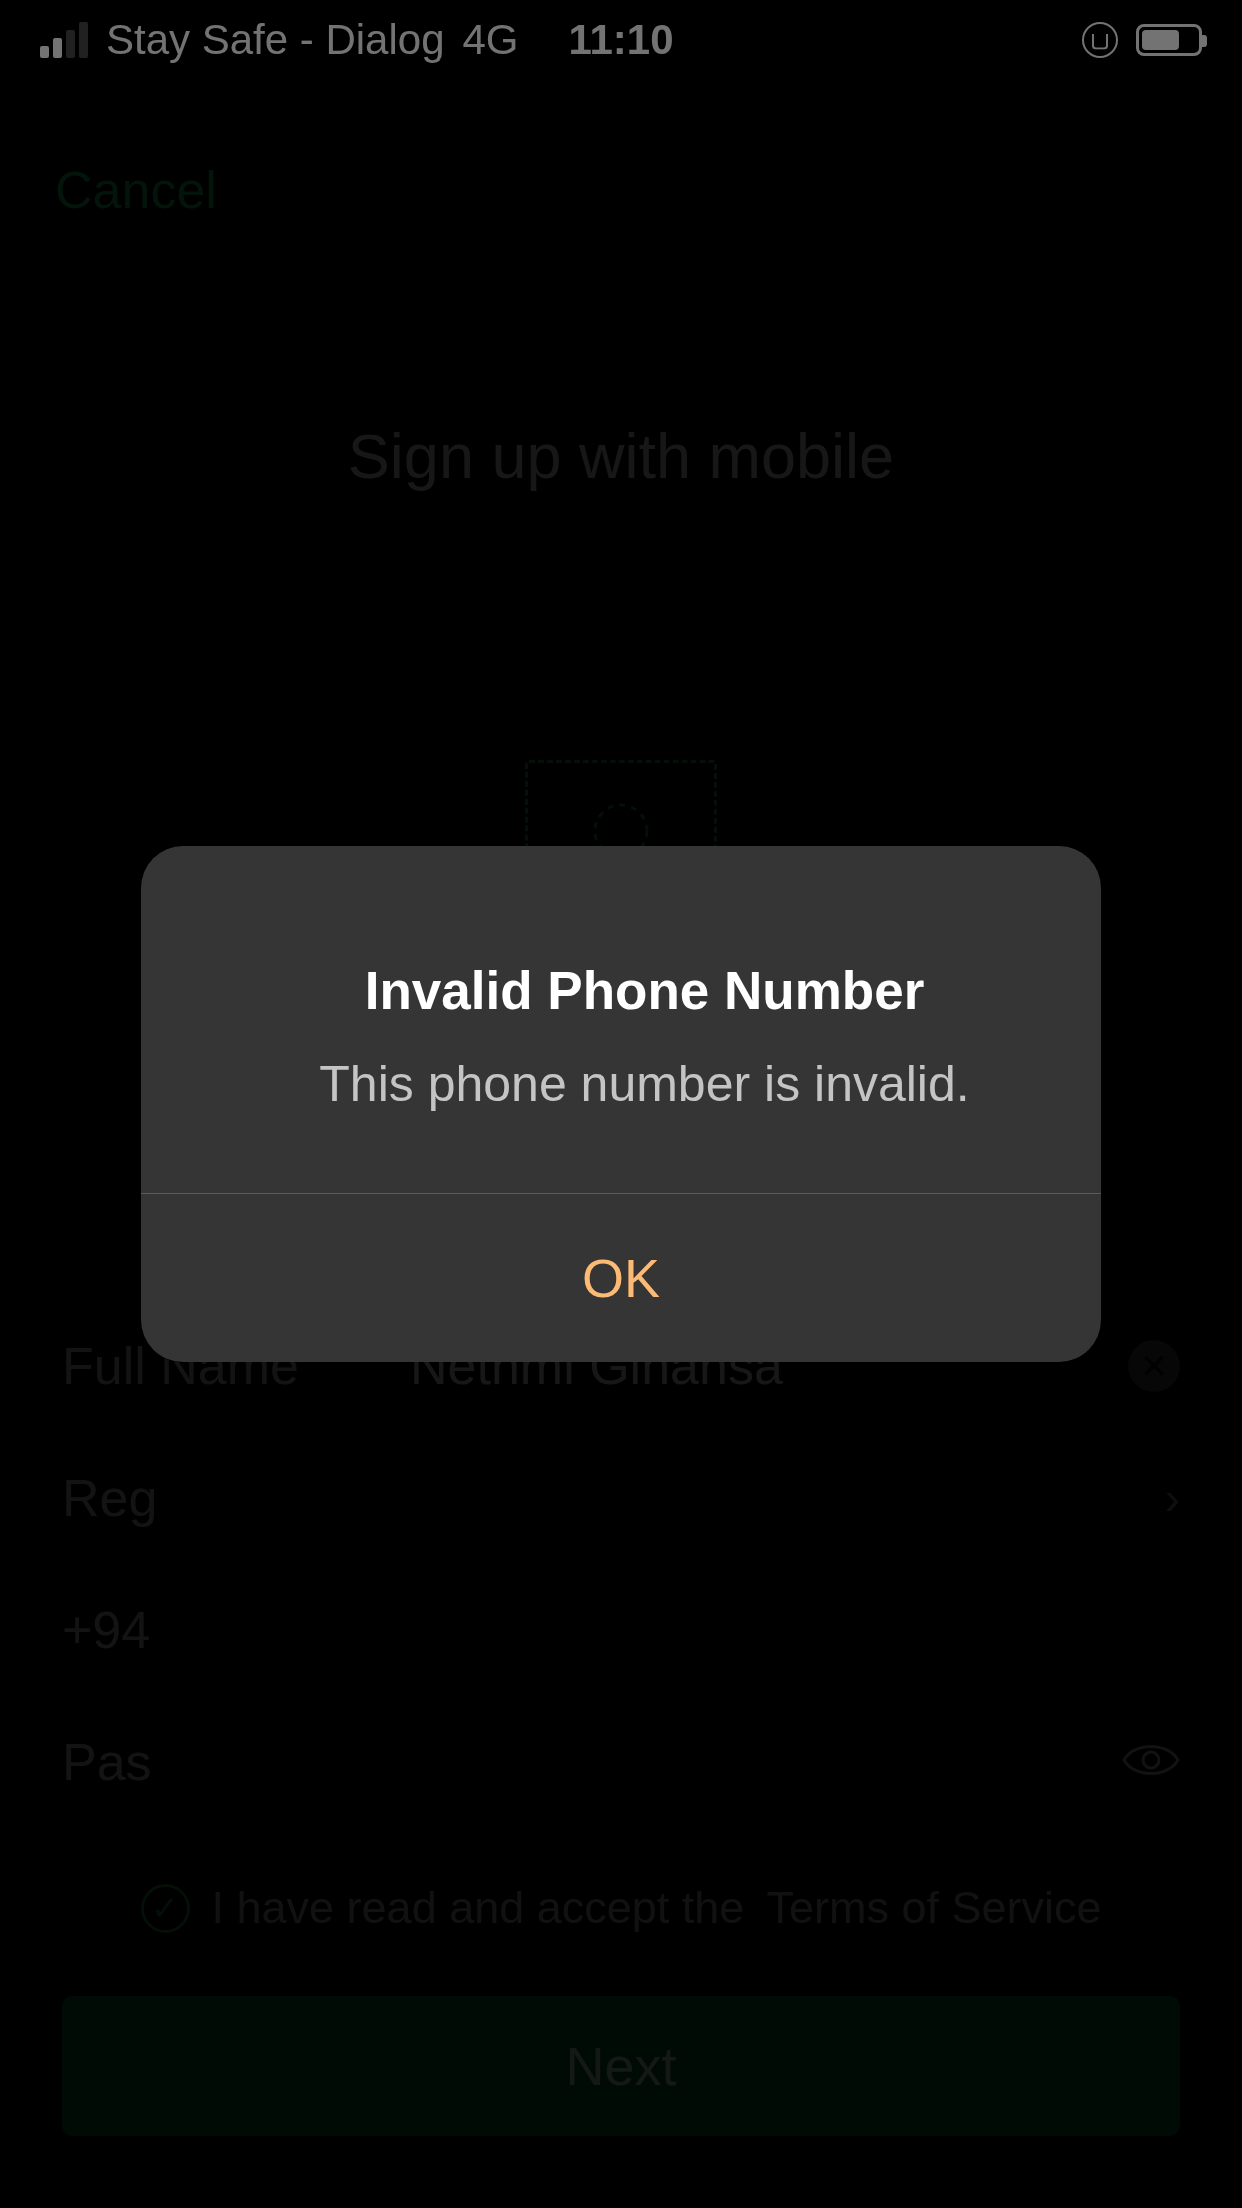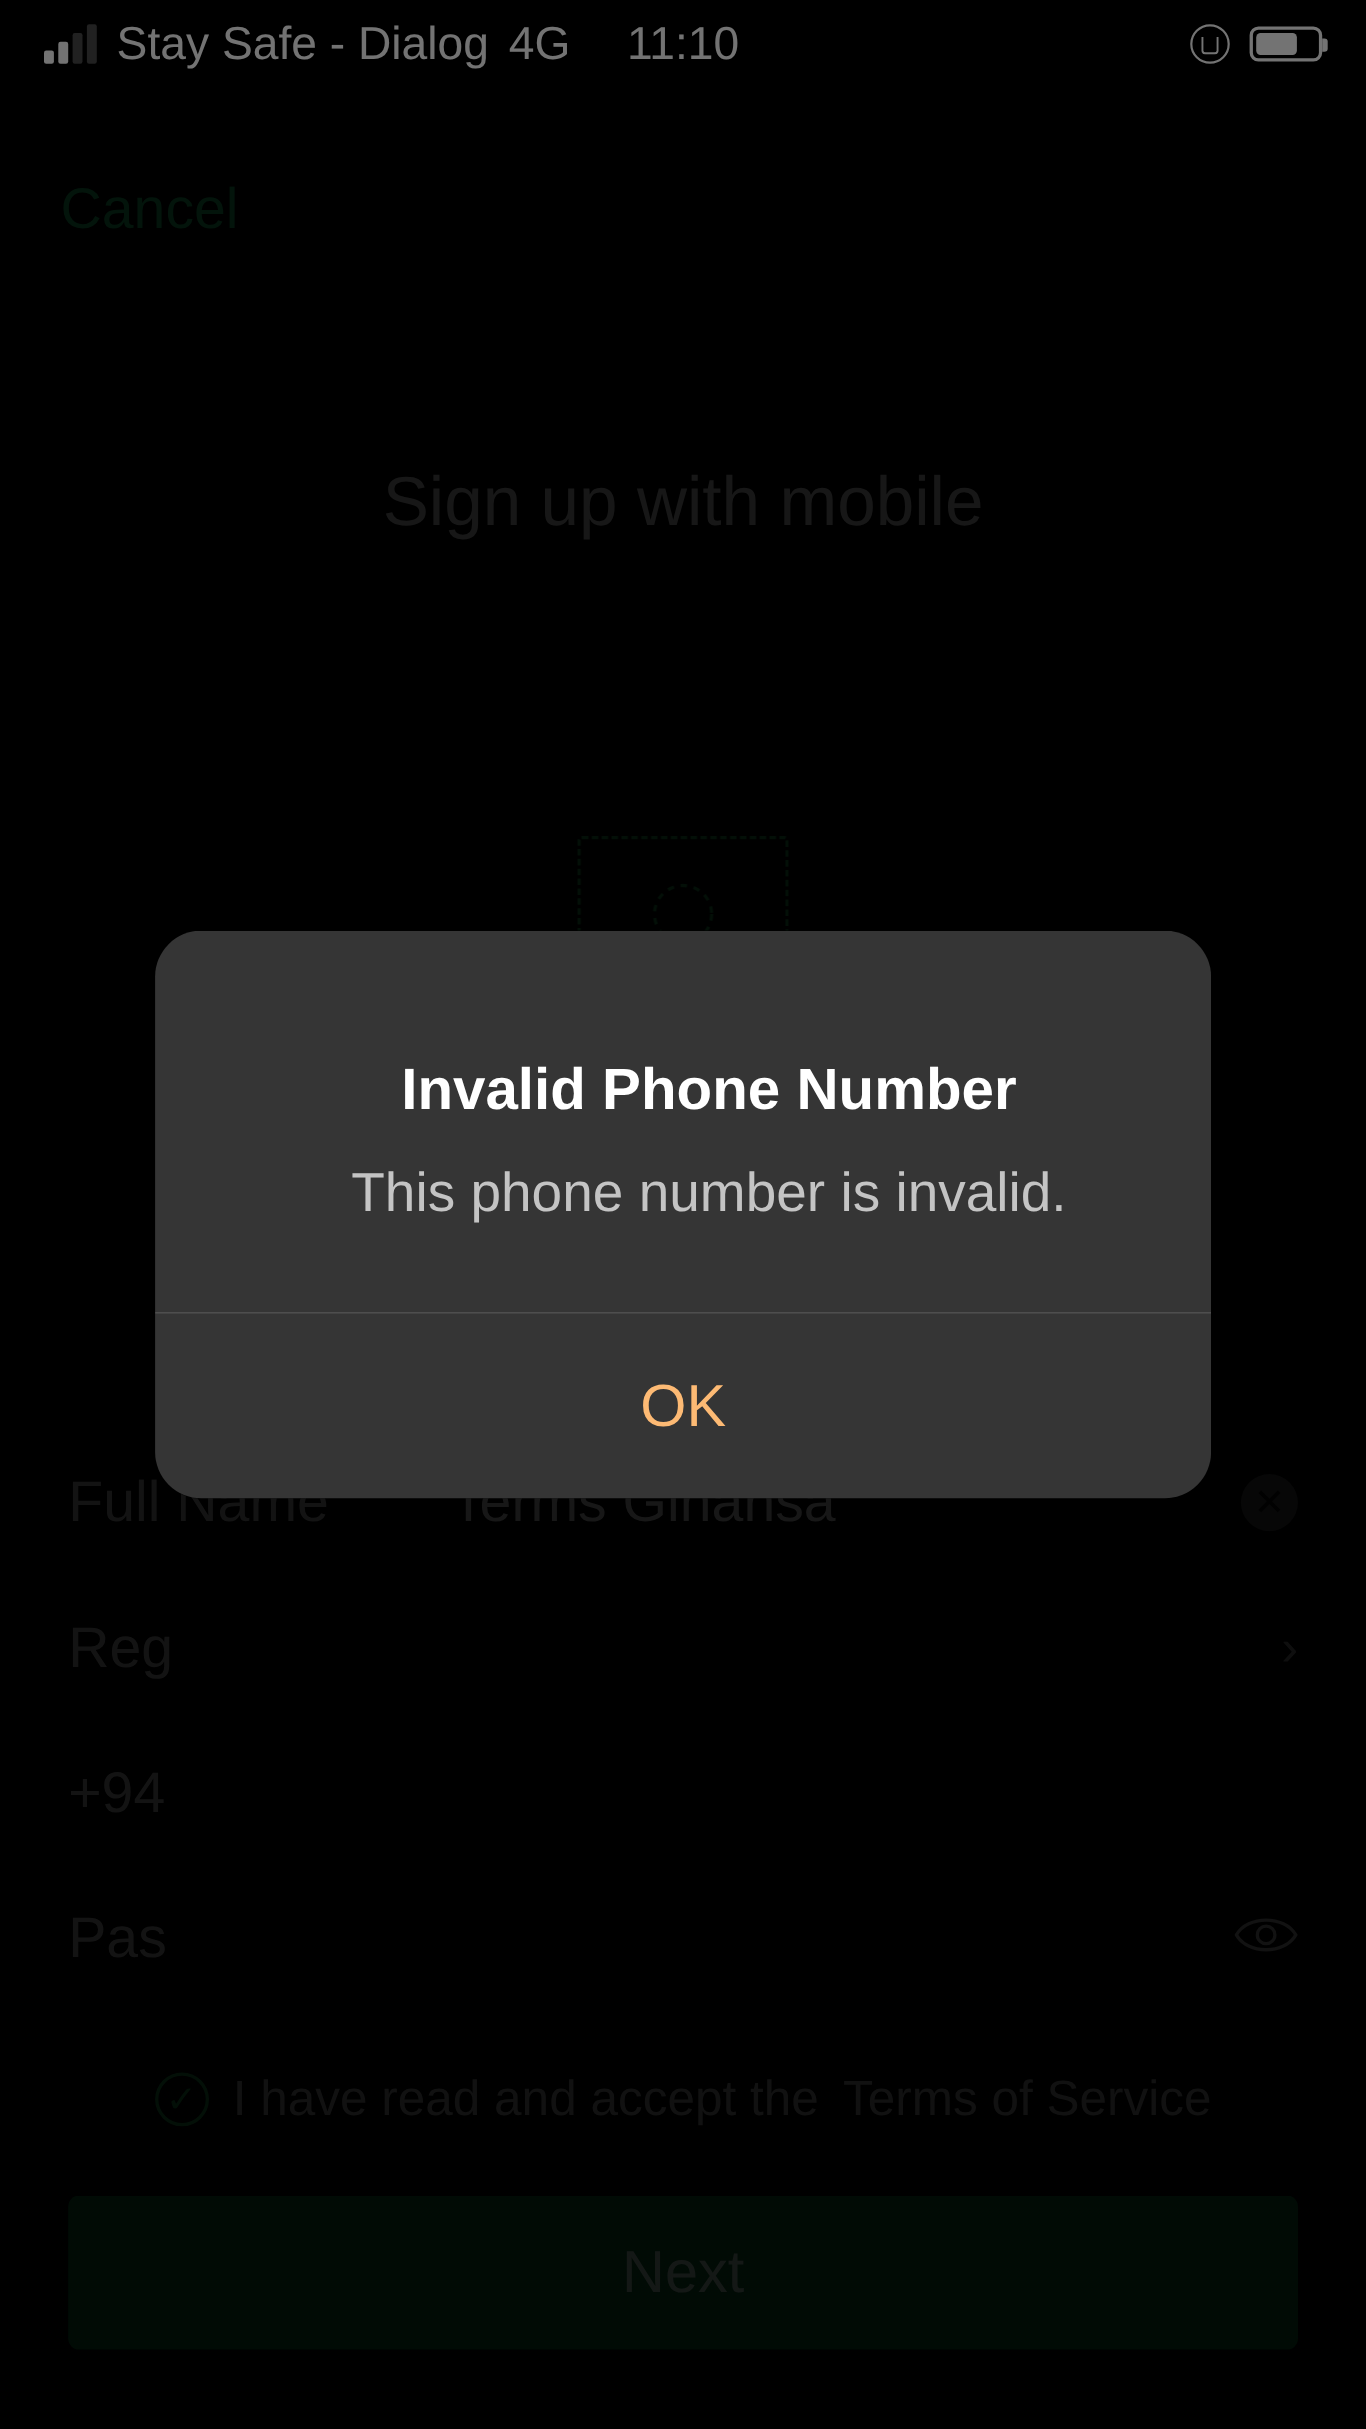--- a/index.html
+++ b/index.html
@@ -7,21 +7,21 @@
 
     
     .status-bar { position:absolute; top:0; left:0; right:0; height:80px; display:flex; align-items:center; padding:0 40px; font-size:42px; font-weight:500; color:#fff; }
     .status-left { display:flex; align-items:center; gap:18px; }
     .signal { display:flex; align-items:flex-end; gap:4px; }
     .signal span { width:9px; background:#fff; border-radius:2px; }
     .signal span:nth-child(1){height:12px;}
     .signal span:nth-child(2){height:20px;}
     .signal span:nth-child(3){height:28px; background:#4a4a4a;}
     .signal span:nth-child(4){height:36px; background:#4a4a4a;}
-    .status-center { position:absolute; left:50%; transform:translateX(-50%); font-weight:400; }
+    .status-center { position:absolute; left:50%; transform:translateX(-50%); font-weight:700; }
     .status-right { margin-left:auto; display:flex; align-items:center; gap:18px; }
     .lock-icon { width:36px; height:36px; border:2.5px solid #fff; border-radius:50%; position:relative; }
     .lock-icon::after{ content:""; position:absolute; left:50%; top:50%; width:12px; height:14px; border:2.5px solid #fff; border-top:none; border-radius:0 0 4px 4px; transform:translate(-50%,-40%);}
     .battery { width:66px; height:32px; border:3px solid #fff; border-radius:8px; position:relative; }
     .battery::after{ content:""; position:absolute; right:-8px; top:8px; width:5px; height:12px; background:#fff; border-radius:0 3px 3px 0;}
     .battery-fill{ position:absolute; left:3px; top:3px; bottom:3px; width:62%; background:#fff; border-radius:4px;}
 
     
     .dimmable { opacity:.28; }
     .screen { position:relative; width:100%; height:100%; }
@@ -100,21 +100,21 @@
       <svg class="camera-icon" width="56" height="44" viewBox="0 0 56 44">
         <rect x="2" y="8" width="52" height="34" rx="4" fill="#1ca05a"></rect>
         <rect x="18" y="2" width="20" height="10" rx="2" fill="#1ca05a"></rect>
         <circle cx="28" cy="25" r="10" fill="none" stroke="#0a3d1e" stroke-width="4"></circle>
       </svg>
     </div>
 
     <div class="form">
       <div class="row">
         <span class="label">Full Name</span>
-        <span class="value">Terms Gihansa</span>
+        <span class="value">Nethmi Gihansa</span>
         <span class="clear-btn">✕</span>
       </div>
       <div class="row">
         <span class="label">Reg</span>
         <span class="value"></span>
         <span class="chev">›</span>
       </div>
       <div class="row">
         <span class="label">+94</span>
       </div>

